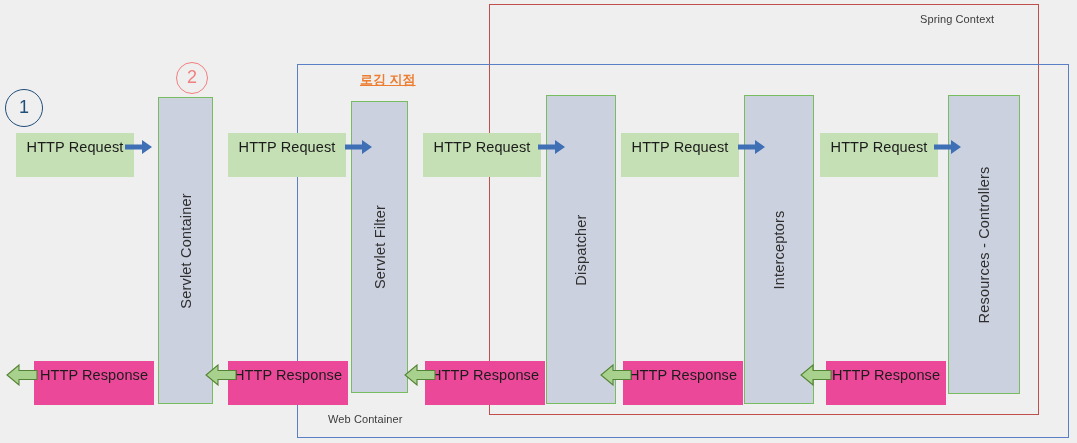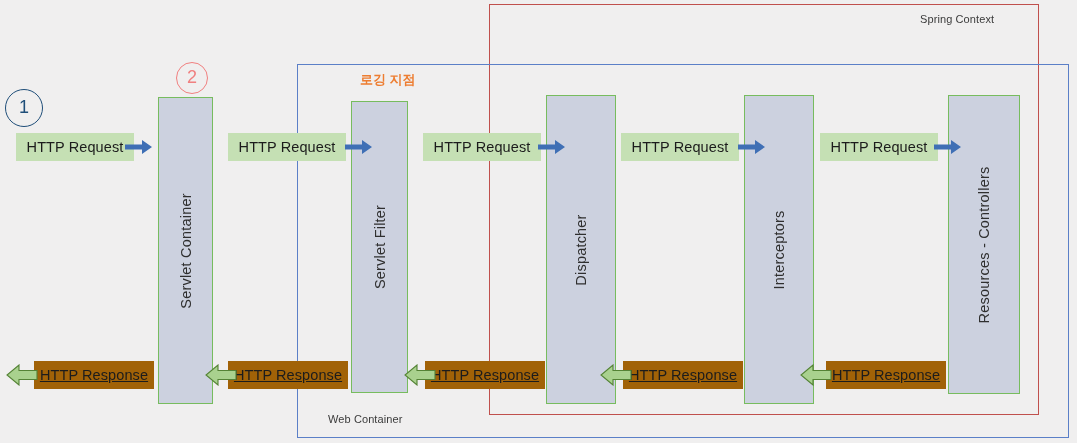--- a/index.html
+++ b/index.html
@@ -53,20 +53,21 @@
     margin-left: 20px;
   }
   .label-logging {
     position: absolute;
     left: 360px;
     top: 71px;
     font-size: 13px;
     color: #ed7d31;
     font-weight: bold;
     white-space: nowrap;
+    text-decoration: underline;
   }
 
   
   .vbox {
     position: absolute;
     box-sizing: border-box;
     background: #ccd1df;
     border: 1.3px solid #77bc5e;
   }
   .vbox-label {
@@ -77,30 +78,30 @@
     white-space: nowrap;
     font-size: 14.5px;
     color: #2f2f2f;
     letter-spacing: 0.2px;
   }
 
   
   .chip {
     position: absolute;
     box-sizing: border-box;
-    height: 28px;
+    height: 44px;
     line-height: 28px;
     font-size: 14.5px;
     color: #1c1c1c;
     text-align: center;
     white-space: nowrap;
     letter-spacing: 0.1px;
   }
   .chip-req { background: #c5e0b4; }
-  .chip-res { background: #a16207; text-decoration: underline; }
+  .chip-res { background: #ec4899; }
 
   
   .arrow-right {
     position: absolute;
     height: 16px;
     width: 28px;
   }
   .arrow-left {
     position: absolute;
     height: 22px;

